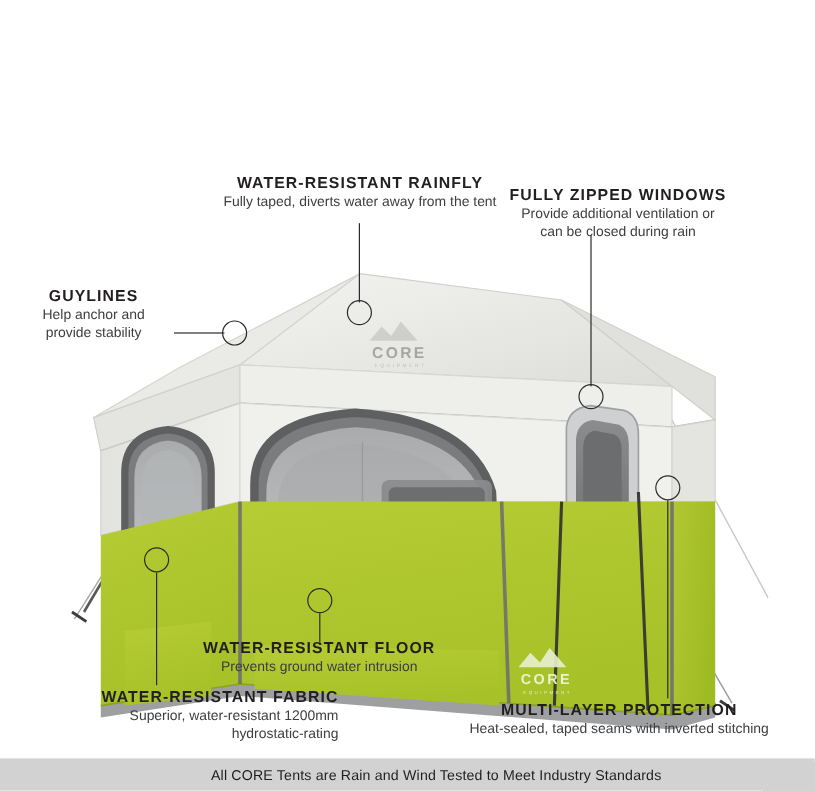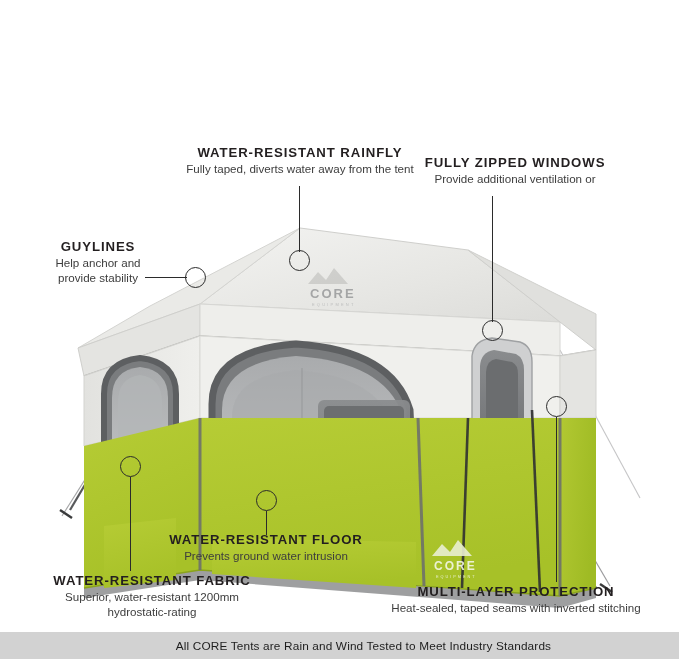--- a/index.html
+++ b/index.html
@@ -67,21 +67,21 @@
   .c-title{
     font-size:13.2px;font-weight:bold;color:#231f20;
     letter-spacing:0.9px;line-height:17px;white-space:nowrap;
   }
   .c-sub{
     font-size:11.6px;color:#3d3d3d;line-height:14.5px;font-weight:normal;
     margin-top:1px;
   }
   .ta-c{text-align:center;}
   .ta-r{text-align:center;}
-  .ta-l{text-align:center;}
+  .ta-l{text-align:right;}
 
   
   .leader{position:absolute;background:#2b2b2b;}
   .v-line{width:1.3px;}
   .h-line{height:1.3px;}
   .marker{
     position:absolute;width:21px;height:21px;border-radius:50%;
     border:1.4px solid #2b2b2b;background:transparent;box-sizing:border-box;
   }
 
@@ -247,23 +247,24 @@
   <div class="leader v-line" style="left:556px;top:417px;height:165px;"></div>
 
   <div class="callout ta-c" style="left:110px;top:144px;width:380px;">
     <div class="c-title">WATER-RESISTANT RAINFLY</div>
     <div class="c-sub">Fully taped, diverts water away from the tent</div>
   </div>
 
   <div class="callout ta-r" style="left:370px;top:154px;width:290px;">
     <div class="c-title">FULLY ZIPPED WINDOWS</div>
     <div class="c-sub">Provide additional ventilation or</div>
-  </div>
-
-  <div class="callout ta-c" style="left:24px;top:238px;width:148px;">
+    <div class="c-sub" style="margin-top:0;">can be closed during rain</div>
+  </div>
+
+  <div class="callout ta-c" style="left:4px;top:238px;width:148px;">
     <div class="c-title">GUYLINES</div>
     <div class="c-sub">Help anchor and</div>
     <div class="c-sub" style="margin-top:0;">provide stability</div>
   </div>
 
   <div class="callout ta-c" style="left:146px;top:531px;width:240px;">
     <div class="c-title">WATER-RESISTANT FLOOR</div>
     <div class="c-sub">Prevents ground water intrusion</div>
   </div>
 

